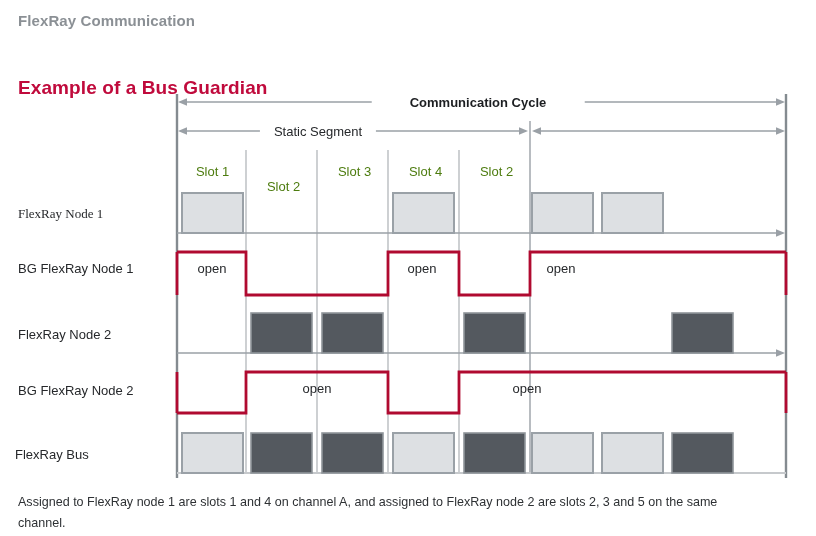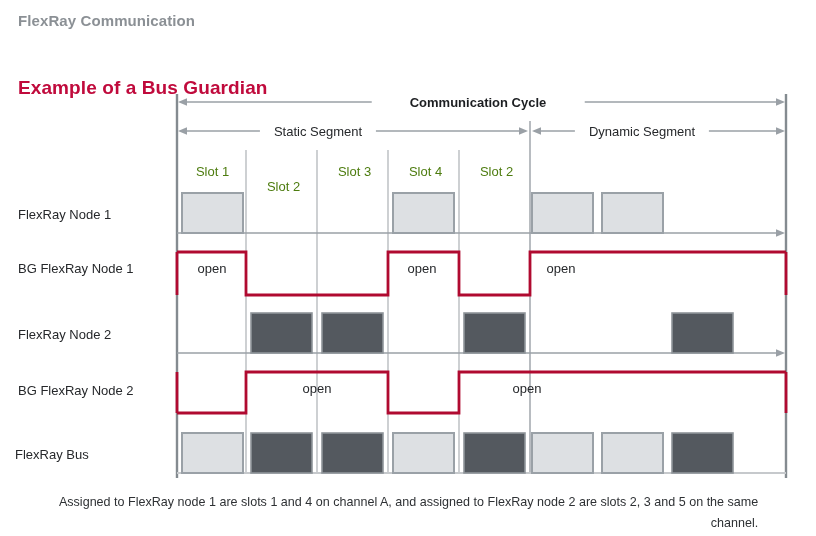--- a/index.html
+++ b/index.html
@@ -1,17 +1,17 @@
 <!DOCTYPE html>
 <html style="--crimson-heading: #c00a3c; --gate: #b00a30; --gray-title: #8b9095; --line: #9aa0a6; --divider: #b3b7bb; --boundary: #848b90; --busline: #c6c9cc; --light-fill: #dde0e3; --dark-fill: #54595f; --box-border: #9aa1a7; --dark-border: #8f959a;"><head>
 <meta charset="utf-8">
 <style>
   html,body{margin:0;padding:0;width:816px;height:536px;background:#ffffff;overflow:hidden;}
   body{font-family:"Liberation Sans","DejaVu Sans",sans-serif;-webkit-font-smoothing:antialiased;}
-  .page{position:relative;width:816px;height:536px;background:#fff;text-align:right;}
+  .page{position:relative;width:816px;height:536px;background:#fff;}
   .eyebrow{position:absolute;left:18px;top:12px;font-size:15px;font-weight:bold;color:var(--gray-title,#8b9095);letter-spacing:.1px;}
   .title{position:absolute;left:18px;top:41px;font-size:19px;font-weight:bold;color:var(--crimson-heading,#c00a3c);letter-spacing:.1px;margin-top:36px;}
   .diagram{position:absolute;left:0;top:0;width:816px;height:536px;}
   #dsvg{position:absolute;left:0;top:0;}
   .lbl{position:absolute;white-space:nowrap;color:#26282b;}
   .seg-label{font-size:13px;background:#ffffff;padding:0 14px;transform:translate(-50%,-50%);}
   .seg-label.bold{font-weight:bold;color:#1c1e21;padding:0 38px;}
   .slot-label{font-size:13px;transform:translate(-50%,-50%);color:#4d7c0f;}
   .row-label{font-size:13px;transform:translateY(-50%);color:#26282b;}
   .open-label{font-size:13px;transform:translate(-50%,-50%);color:#26282b;background:transparent;}
@@ -75,28 +75,27 @@
         <rect x="251" y="433" width="61" height="40" class="box-dark"></rect>
         <rect x="322" y="433" width="61" height="40" class="box-dark"></rect>
         <rect x="393" y="433" width="61" height="40" class="box-light"></rect>
         <rect x="464" y="433" width="61" height="40" class="box-dark"></rect>
         <rect x="532" y="433" width="61" height="40" class="box-light"></rect>
         <rect x="602" y="433" width="61" height="40" class="box-light"></rect>
         <rect x="672" y="433" width="61" height="40" class="box-dark"></rect>
       </svg>
     <div class="lbl seg-label bold" style="left:478px;top:102px;">Communication Cycle</div>
     <div class="lbl seg-label" style="left:318px;top:131px;">Static Segment</div>
-    <div class="lbl seg-label" style="left:642px;top:131px;">Dynamic Segment</div>
     <div id="gen">
         <div class="lbl slot-label" style="left: 212.5px; top: 171px;">Slot 1</div>
         <div class="lbl slot-label" style="left: 283.5px; top: 186px;">Slot 2</div>
         <div class="lbl slot-label" style="left: 354.5px; top: 171px;">Slot 3</div>
         <div class="lbl slot-label" style="left: 425.5px; top: 171px;">Slot 4</div>
         <div class="lbl slot-label" style="left: 496.5px; top: 171px;">Slot 2</div>
-        <div class="lbl row-label" style="left: 18px; top: 214px;">FlexRay Node 1</div>
+        <div class="lbl row-label" style="left: 18px; top: 214px; font-family: Liberation Serif, serif;">FlexRay Node 1</div>
         <div class="lbl row-label" style="left: 18px; top: 268px;">BG FlexRay Node 1</div>
         <div class="lbl open-label" style="left: 212px; top: 268px;">open</div>
         <div class="lbl open-label" style="left: 422px; top: 268px;">open</div>
         <div class="lbl open-label" style="left: 561px; top: 268px;">open</div>
         <div class="lbl row-label" style="left: 18px; top: 334px;">FlexRay Node 2</div>
         <div class="lbl row-label" style="left: 18px; top: 390px;">BG FlexRay Node 2</div>
         <div class="lbl open-label" style="left: 317px; top: 388px;">open</div>
         <div class="lbl open-label" style="left: 527px; top: 388px;">open</div>
         <div class="lbl row-label" style="left: 4px; top: 454px; margin-left: 11px;">FlexRay Bus</div>
       </div>

